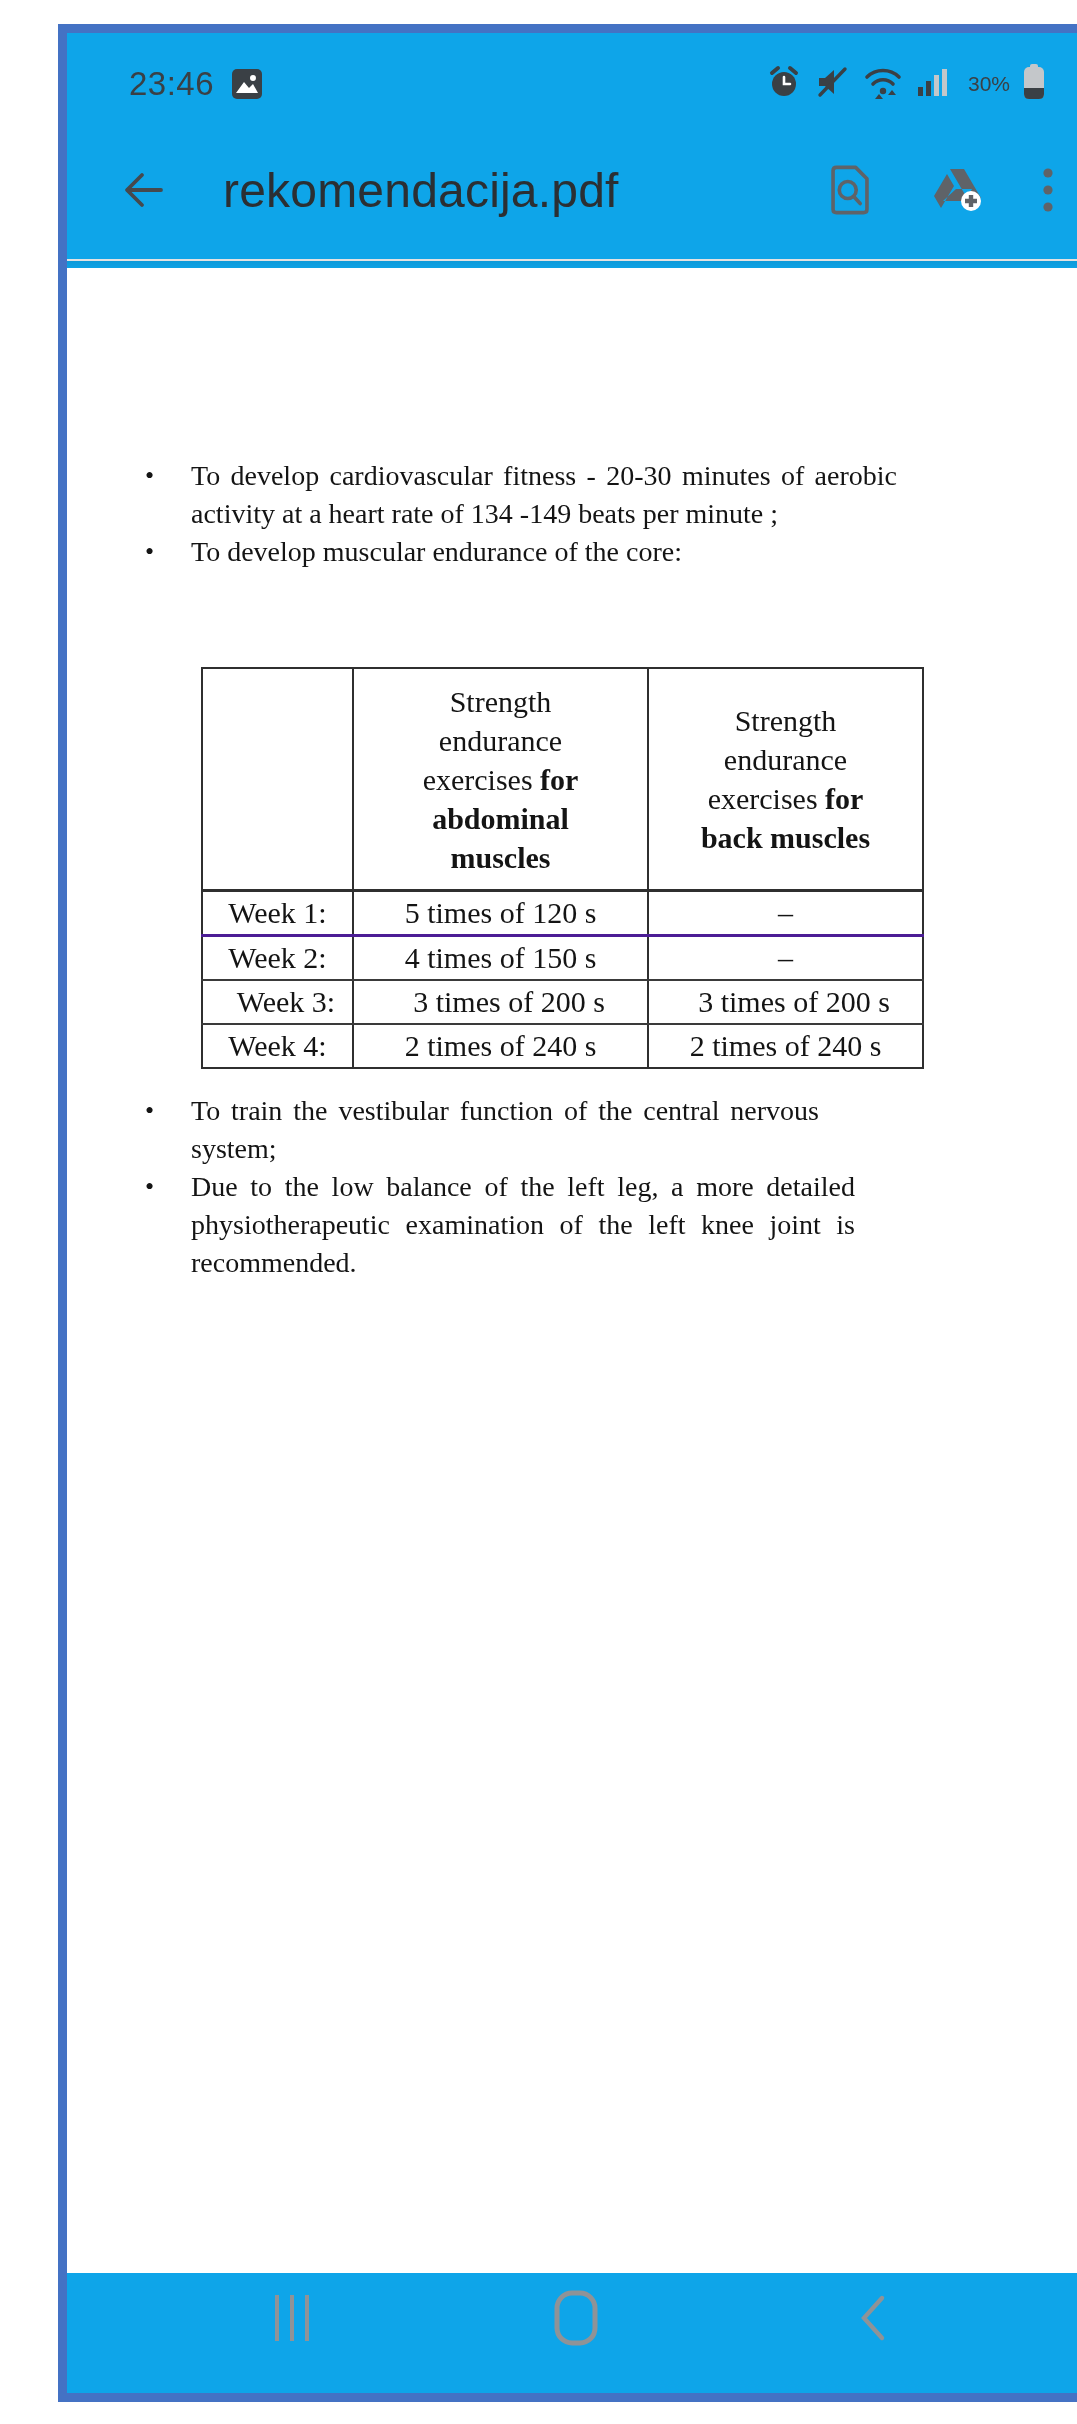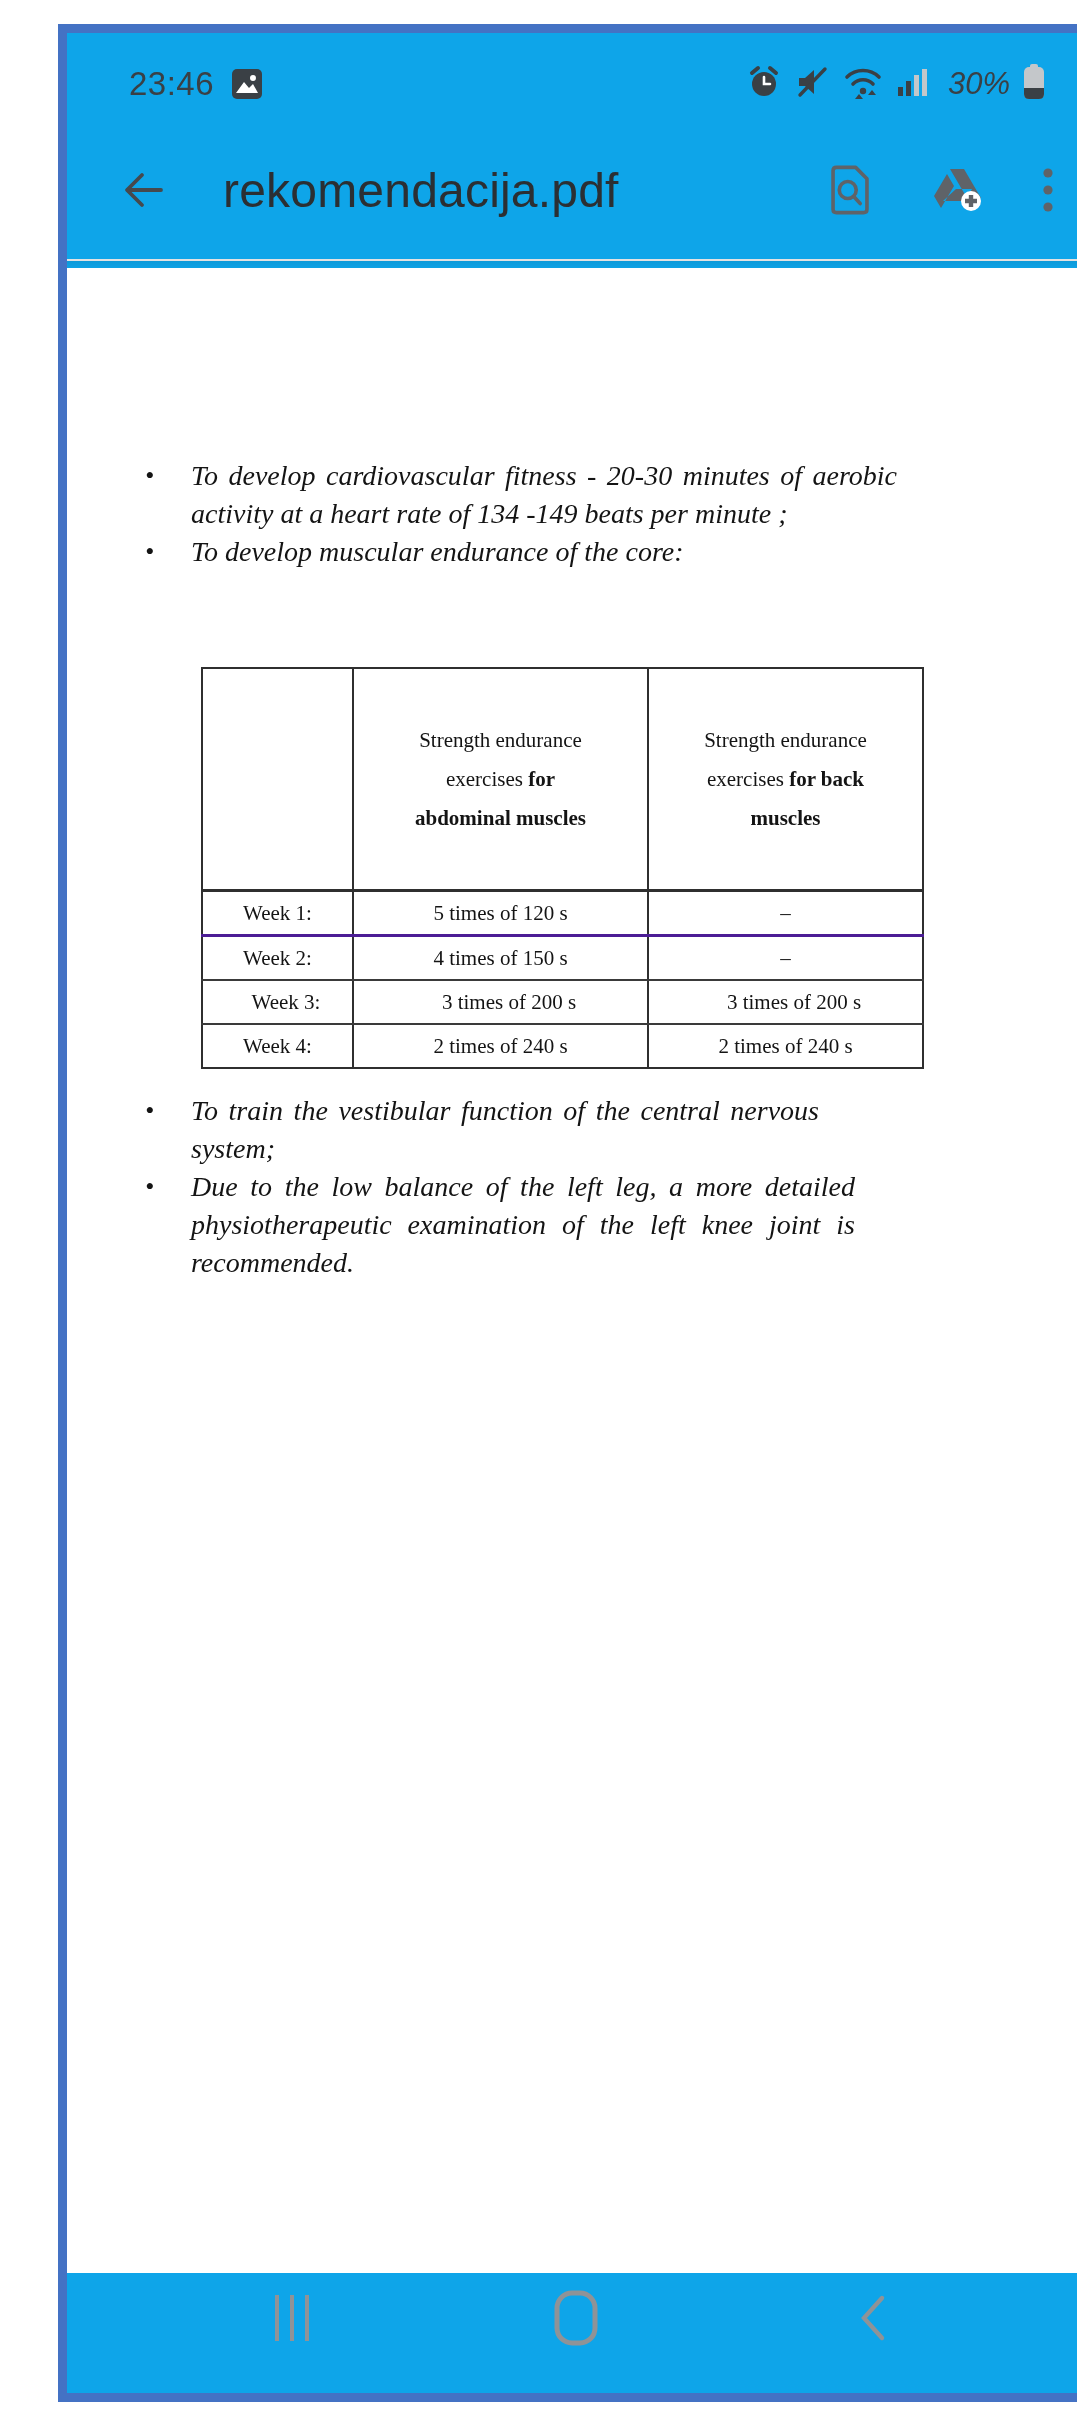--- a/index.html
+++ b/index.html
@@ -5,44 +5,44 @@
   html,body{margin:0;padding:0;background:#ffffff;}
   body{width:1077px;height:2424px;position:relative;font-family:"Liberation Sans",sans-serif;}
   .frame{position:absolute;left:22px;top:24px;width:1016px;height:2360px;border:9px solid #4472C4;background:#0ea5e9;overflow:hidden;margin-left:36px;}
   .screen{position:relative;width:100%;height:100%;}
 
   
   .statusbar{position:absolute;top:18px;left:0;right:0;height:66px;display:flex;align-items:center;padding:0 37px 0 62px;box-sizing:border-box;color:#3a4045;}
   .sb-time{font-size:33px;letter-spacing:.5px;}
   .sb-left-icons{display:flex;align-items:center;margin-left:16px;}
   .sb-right{margin-left:auto;display:flex;align-items:center;gap:12px;}
-  .sb-pct{font-size:31px;color:#3a4045;margin-left:4px;font-style:italic;}
+  .sb-pct{font-size:21px;color:#3a4045;margin-left:4px;}
 
   
   .toolbar{position:absolute;top:88px;left:0;right:0;height:138px;display:flex;align-items:center;padding:0 28px 0 48px;box-sizing:border-box;}
   .tb-back{width:56px;height:56px;display:flex;align-items:center;justify-content:center;cursor:pointer;}
   .tb-title{font-size:48px;color:#2b2f33;margin-left:52px;letter-spacing:.2px;}
   .tb-actions{margin-left:auto;display:flex;align-items:center;gap:58px;}
   .tb-btn{display:flex;align-items:center;justify-content:center;cursor:pointer;}
   .toolbar-divider{position:absolute;top:226px;left:0;right:0;height:9px;border-top:2px solid #e2e2e2;background:linear-gradient(rgba(0,0,0,0.07),rgba(0,0,0,0));}
 
   
   .pdf-page{position:absolute;top:235px;left:0;right:0;bottom:120px;background:#fff;font-family:"Liberation Serif","DejaVu Serif",serif;color:#141414;}
-  ul.bullets{list-style:none;margin:0;padding:0;position:absolute;font-style:italic;}
+  ul.bullets{list-style:none;margin:0;padding:0;position:absolute;}
   ul.bullets li{position:relative;padding-left:48px;font-size:28px;line-height:38px;text-align:justify;}
   ul.bullets li::before{content:"•";position:absolute;left:2px;top:0;font-size:26px;}
   .bullets-top{top:189px;left:76px;}
   .bullets-top li.b0{width:706px;}
   .bullets-top li.b1{width:706px;}
   .bullets-bottom{top:824px;left:76px;}
   .bullets-bottom li.b0{width:628px;}
   .bullets-bottom li.b1{width:664px;}
 
   
-  table.rec{position:absolute;top:399px;left:134px;border-collapse:collapse;table-layout:fixed;font-size:21px;color:#141414;}
+  table.rec{position:absolute;top:399px;left:134px;border-collapse:collapse;table-layout:fixed;font-size:30px;color:#141414;}
   table.rec{border:2px solid #2f2f2f;}
   table.rec col.c0{width:151px;}
   table.rec col.c1{width:295px;}
   table.rec col.c2{width:275px;}
   table.rec th,table.rec td{border-left:2px solid #2f2f2f;padding:0;text-align:center;vertical-align:middle;font-weight:normal;}
   table.rec thead th{height:196px;line-height:39px;vertical-align:middle;border-bottom:3px solid #2f2f2f;}
   table.rec thead th.h1{padding:0 54px;}
   table.rec thead th.h2{padding:12px 50px;}
   table.rec .hdr-bold{font-weight:bold;}
   table.rec tbody td{height:42px;}

